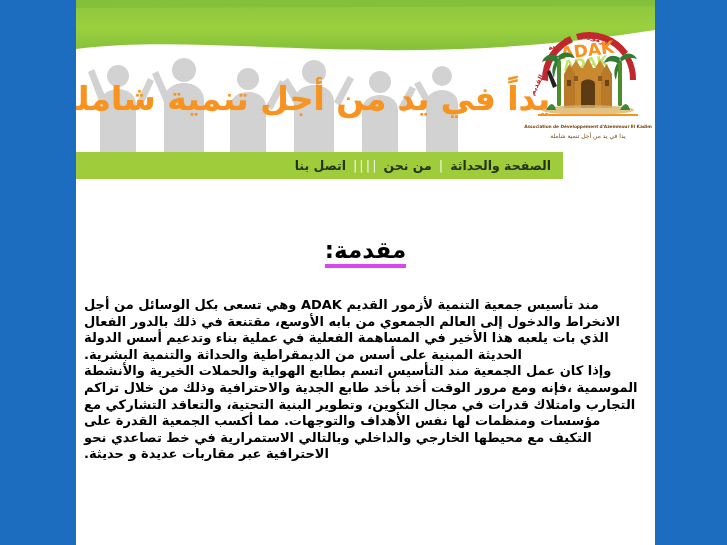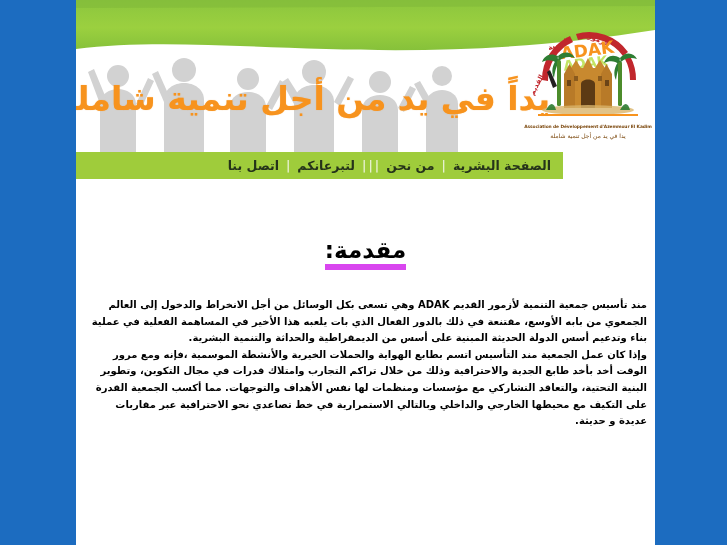--- a/index.html
+++ b/index.html
@@ -139,27 +139,27 @@
     background: #ffffff;
   }
   .article-title {
     margin: 58px 0 0 0;
     text-align: center;
     font-size: 23px;
     font-weight: bold;
     color: #000000;
   }
   .article-title span {
-    border-bottom: 6px solid #d946ef;
+    border-bottom: 4px solid #d946ef;
     padding-bottom: 1px;
   }
   .article-body {
     margin: 34px 8px 0 8px;
-    text-align: right;
-    font-size: 10px;
+    text-align: left;
+    font-size: 13px;
     font-weight: bold;
     line-height: 16.6px;
     color: #000000;
   }
   .article-body p { margin: 0 0 0 0; }
 </style>
 </head>
 <body>
 
 <div class="page">
@@ -258,27 +258,26 @@
         </g>
 
         <rect x="14" y="96" width="100" height="2" fill="#f7931e"></rect>
       </svg>
       <div class="logo-caption-fr">Association de Développement d'Azemmour El Kadim</div>
       <div class="logo-caption-ar">يدا في يد من أجل تنمية شاملة</div>
     </div>
   </div>
 
   <div class="navbar">
-    <a class="nav-item" href="#">الصفحة البشرية</a>
+    <a class="nav-item" href="#">الصفحة والحداثة</a>
     <span class="nav-sep">|</span>
     <a class="nav-item" href="#">من نحن</a>
     <span class="nav-sep">|</span>
     <span class="nav-sep">|</span>
     <span class="nav-sep">|</span>
-    <a class="nav-item" href="#">لتبرعانكم</a>
     <span class="nav-sep">|</span>
     <a class="nav-item" href="#">اتصل بنا</a>
   </div>
 
   <div class="content">
     <h1 class="article-title">
       <span>مقدمة:</span>
     </h1>
     <div class="article-body">
       <p>مند تأسيس جمعية التنمية لأزمور القديم ADAK وهي تسعى بكل الوسائل من أجل الانخراط والدخول إلى العالم الجمعوي من بابه الأوسع، مقتنعة في ذلك بالدور الفعال الذي بات يلعبه هذا الأخير في المساهمة الفعلية في عملية بناء وتدعيم أسس الدولة الحديثة المبنية على أسس من الديمقراطية والحداثة والتنمية البشرية.</p>

